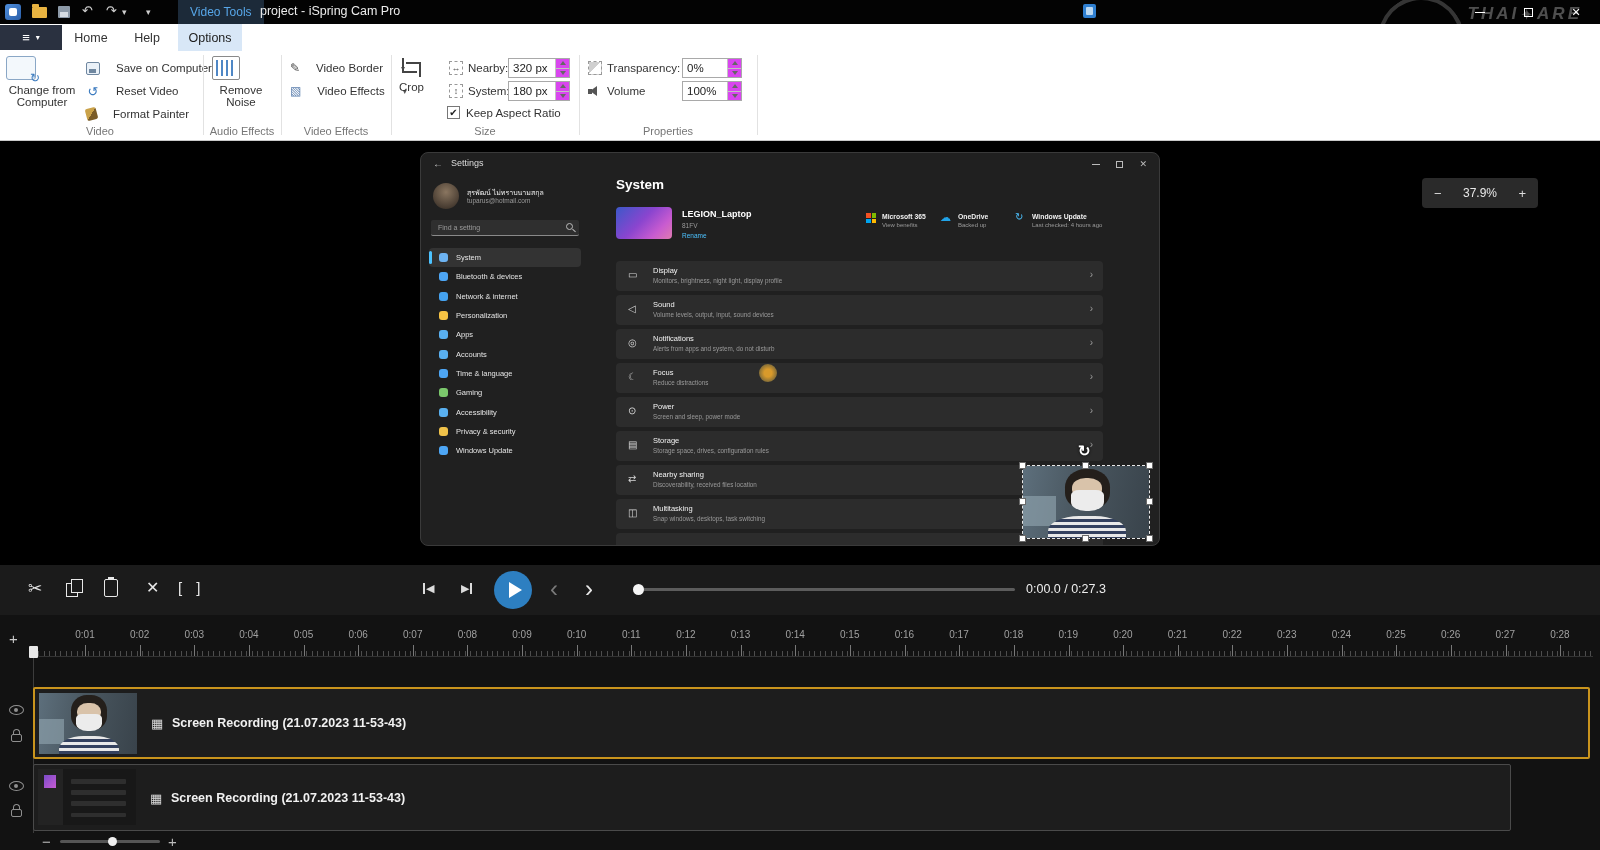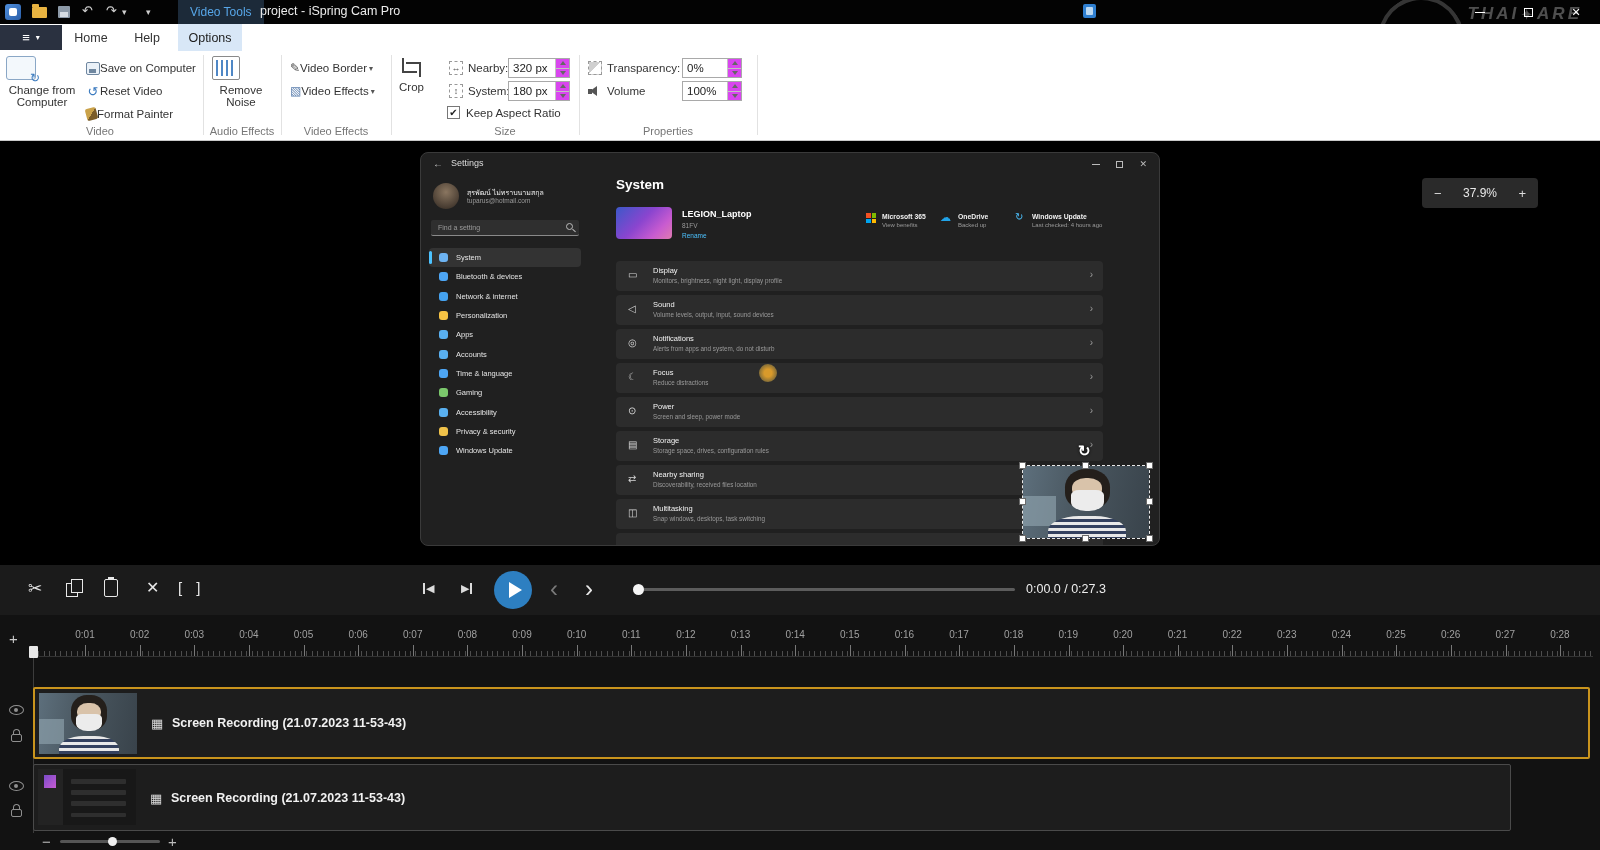--- a/index.html
+++ b/index.html
@@ -38,40 +38,40 @@
   .menu-bars { font-size:13px; line-height:1; } .menu-caret { font-size:8px; }
   .rtab { position:absolute; top:0; height:27px; display:flex; align-items:center; justify-content:center;
           font-size:12.5px; color:#333; }
   .rtab-home { left:66px; width:50px; } .rtab-help { left:122px; width:50px; }
   .rtab-options { left:178px; width:64px; background:#d8e7f7; color:#1c1c1c; }
 
   
   .ribbon { position:absolute; top:51px; left:0; width:1600px; height:90px; background:#fff; border-bottom:1px solid #c9c9c9; }
   .grp-label { position:absolute; bottom:3px; font-size:11px; color:#767676; text-align:center; }
   .gl-video { left:0; width:200px; } .gl-audio { left:203px; width:78px; } .gl-veffects { left:281px; width:110px; }
-  .gl-size { left:391px; width:188px;margin-left:20px; } .gl-props { left:579px; width:178px; }
+  .gl-size { left:391px; width:188px; } .gl-props { left:579px; width:178px; }
   .vdiv { position:absolute; top:4px; height:80px; width:1px; background:#e2e2e2; }
   .d1{left:203px;} .d2{left:281px;} .d3{left:391px;} .d4{left:579px;} .d5{left:757px;}
 
   .bigbtn { position:absolute; display:flex; flex-direction:column; align-items:flex-start; gap:4px;
             font-size:11.5px; color:#333; text-align:center; cursor:default; }
   .btn-cfc { left:6px; top:5px; width:72px; }
   .cfc-ico { position:relative; width:30px; height:24px; border:1.5px solid #8aa7c6; border-radius:3px; background:#f3f8fc; }
   .cfc-ico::after { content:"↻"; position:absolute; right:-5px; bottom:-6px; font-size:12px; color:#3a7abf; }
   .btn-rn { left:212px; top:5px; width:58px; }
   .rn-ico { width:28px; height:24px; border:1.5px solid #8a8a8a; border-radius:2px; padding:3px;
             background:repeating-linear-gradient(90deg,#4f87c5 0 2px,transparent 2px 5px) content-box; }
   .btn-crop { left:399px; top:6px; width:46px; }
   .crop-ico { position:relative; width:20px; height:20px; }
   .crop-ico::before { content:""; position:absolute; left:3px; top:1px; width:13px; height:13px;
                       border-left:2px solid #444; border-bottom:2px solid #444; }
   .crop-ico::after { content:""; position:absolute; left:7px; top:5px; width:13px; height:13px;
                      border-right:2px solid #444; border-top:2px solid #444; }
 
-  .smallbtn { position:absolute; height:20px; display:flex; align-items:center; gap:0; font-size:11.5px; color:#333; cursor:default; }
+  .smallbtn { position:absolute; height:20px; display:flex; align-items:center; gap:16px; font-size:11.5px; color:#333; cursor:default; }
   .sb-save { left:86px; top:7px; } .sb-reset { left:86px; top:30px; } .sb-format { left:86px; top:53px; }
   .mini-ico { width:14px; height:13px; position:relative; }
   .ico-savepc { border:1.5px solid #6f87a0; border-radius:2px; background:#eaf1f8; }
   .ico-savepc::after { content:""; position:absolute; left:2px; bottom:1px; width:7px; height:4px; background:#6f87a0; }
   .ico-reset { color:#3a7abf; font-size:13px; line-height:13px; text-align:center; }
   .ico-brush { background:linear-gradient(135deg,#caa24a 50%,#7a5c28 50%); border-radius:2px; transform:rotate(-15deg); width:11px; height:12px; }
 
   .sb-vborder { left:290px; top:7px; } .sb-veffects { left:290px; top:30px; }
   .pen-ico { font-size:12px; color:#444; } .fx-ico { font-size:12px; color:#5b7fae; }
   .dd-caret { font-size:8px; color:#555; margin-left:2px; }

